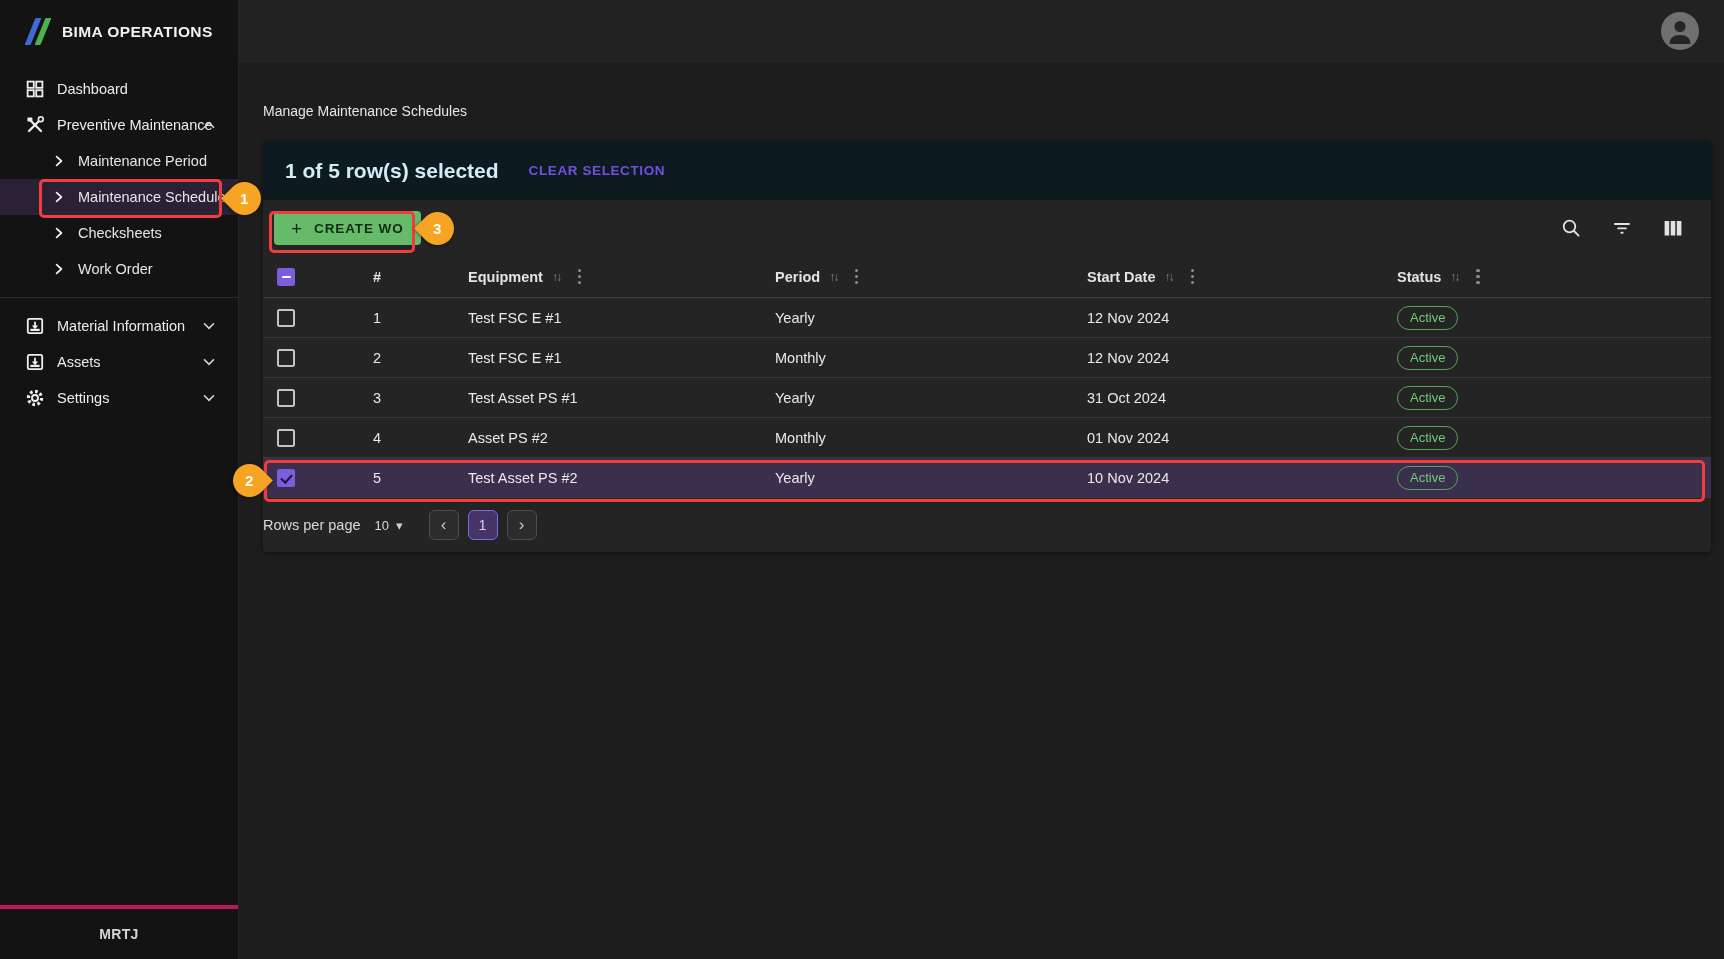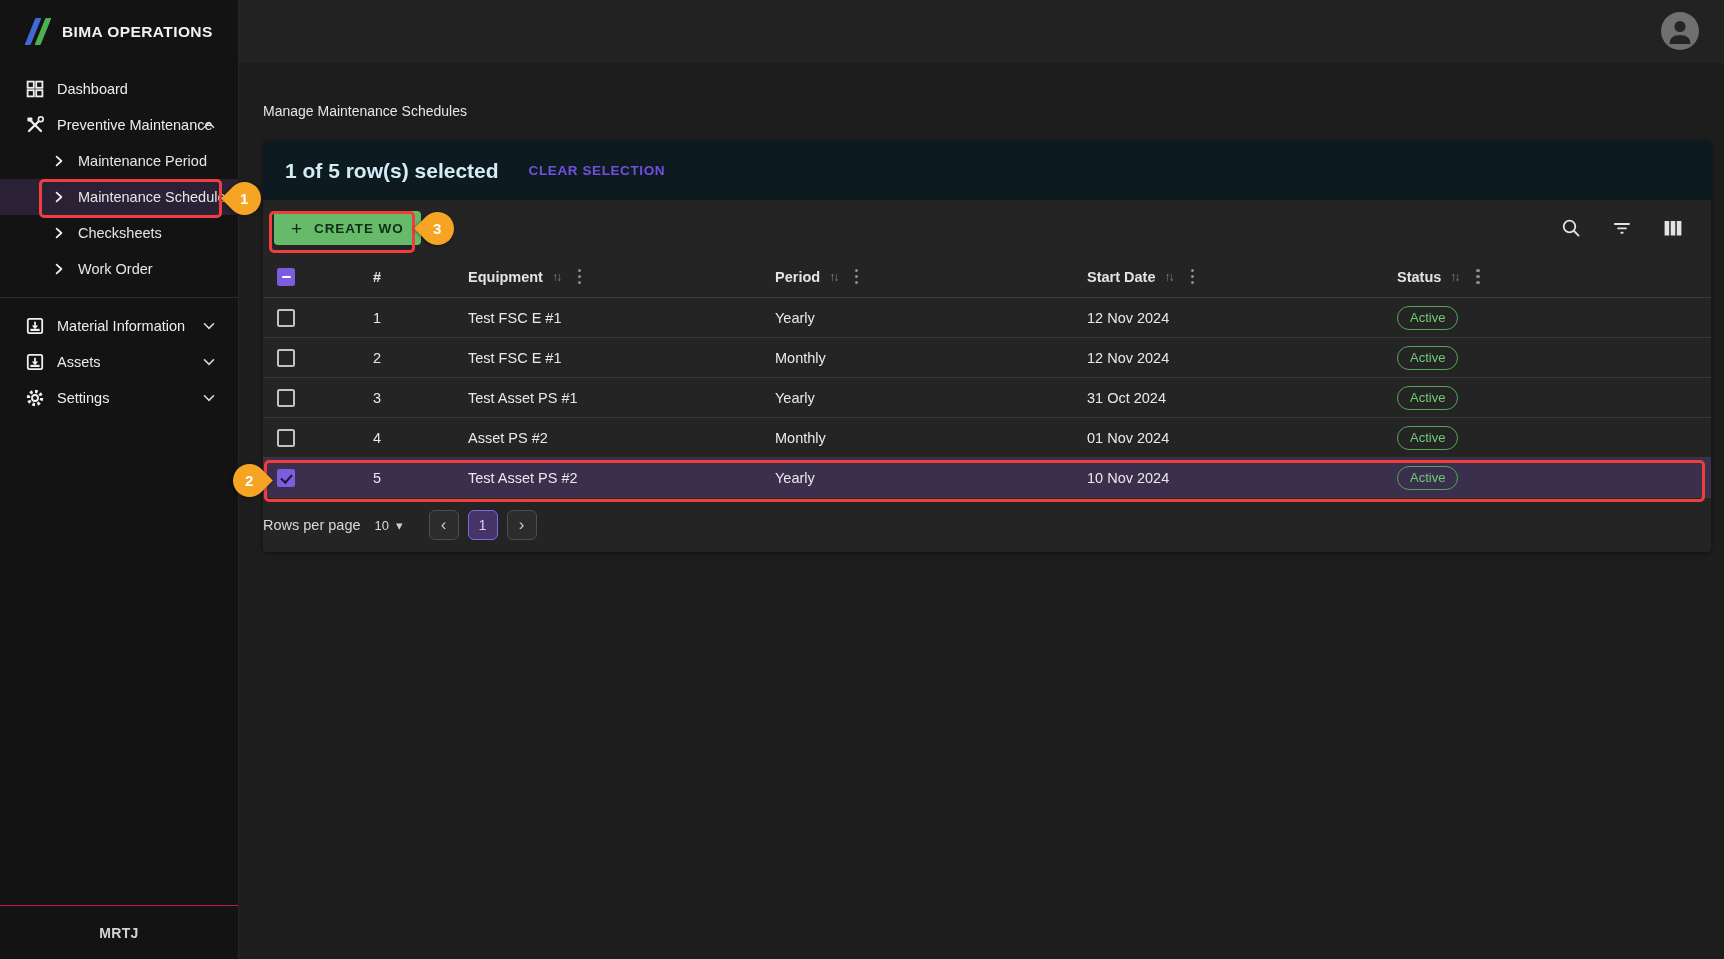--- a/index.html
+++ b/index.html
@@ -24,21 +24,21 @@
   .nav { padding-top:8px; }
   .nav-item { height:36px; display:flex; align-items:center; padding-left:24px; cursor:pointer; position:relative; }
   .nav-item .nicon { width:22px; height:22px; margin-right:11px; display:flex; align-items:center; justify-content:center; }
   .nav-item .nlabel { font-size:14.5px; color:#ececec; }
   .nav-item .expand { position:absolute; right:20px; top:9px; }
   .nav-sub { height:36px; display:flex; align-items:center; padding-left:50px; cursor:pointer; }
   .nav-sub .chev { width:18px; height:18px; margin-right:10px; display:flex; align-items:center; justify-content:center; }
   .nav-sub .nlabel { font-size:14.5px; color:#e6e6e6; }
   .nav-sub.active { background:#2a2134; }
   .nav-divider { height:1px; background:#2b2b2b; margin:10px 0; }
-  .sidebar-footer { position:absolute; bottom:0; left:0; width:100%; height:54px; border-top:1px solid #be185d;
+  .sidebar-footer { position:absolute; bottom:0; left:0; width:100%; height:54px; border-top:4px solid #be185d;
                     display:flex; align-items:center; justify-content:center; }
   .sidebar-footer span { font-size:14px; font-weight:600; color:#d4d4d4; letter-spacing:.3px; }
   
   .content { position:absolute; left:239px; top:63px; right:0; bottom:0; }
   .page-title { margin:40px 0 0 24px; font-size:14px; font-weight:400; color:#e6e6e6; }
   .card { margin:22px 13px 0 24px; background:#242424; border-radius:4px;
           box-shadow:0 1px 4px rgba(0,0,0,.45); overflow:hidden; }
   .selection-bar { height:59px; background:#0d1b20; display:flex; align-items:center; padding-left:22px; }
   .selection-text { font-size:21px; font-weight:600; color:#d3ecf5; }
   .clear-btn { margin-left:20px; background:none; border:none; cursor:pointer; padding:8px 10px;

